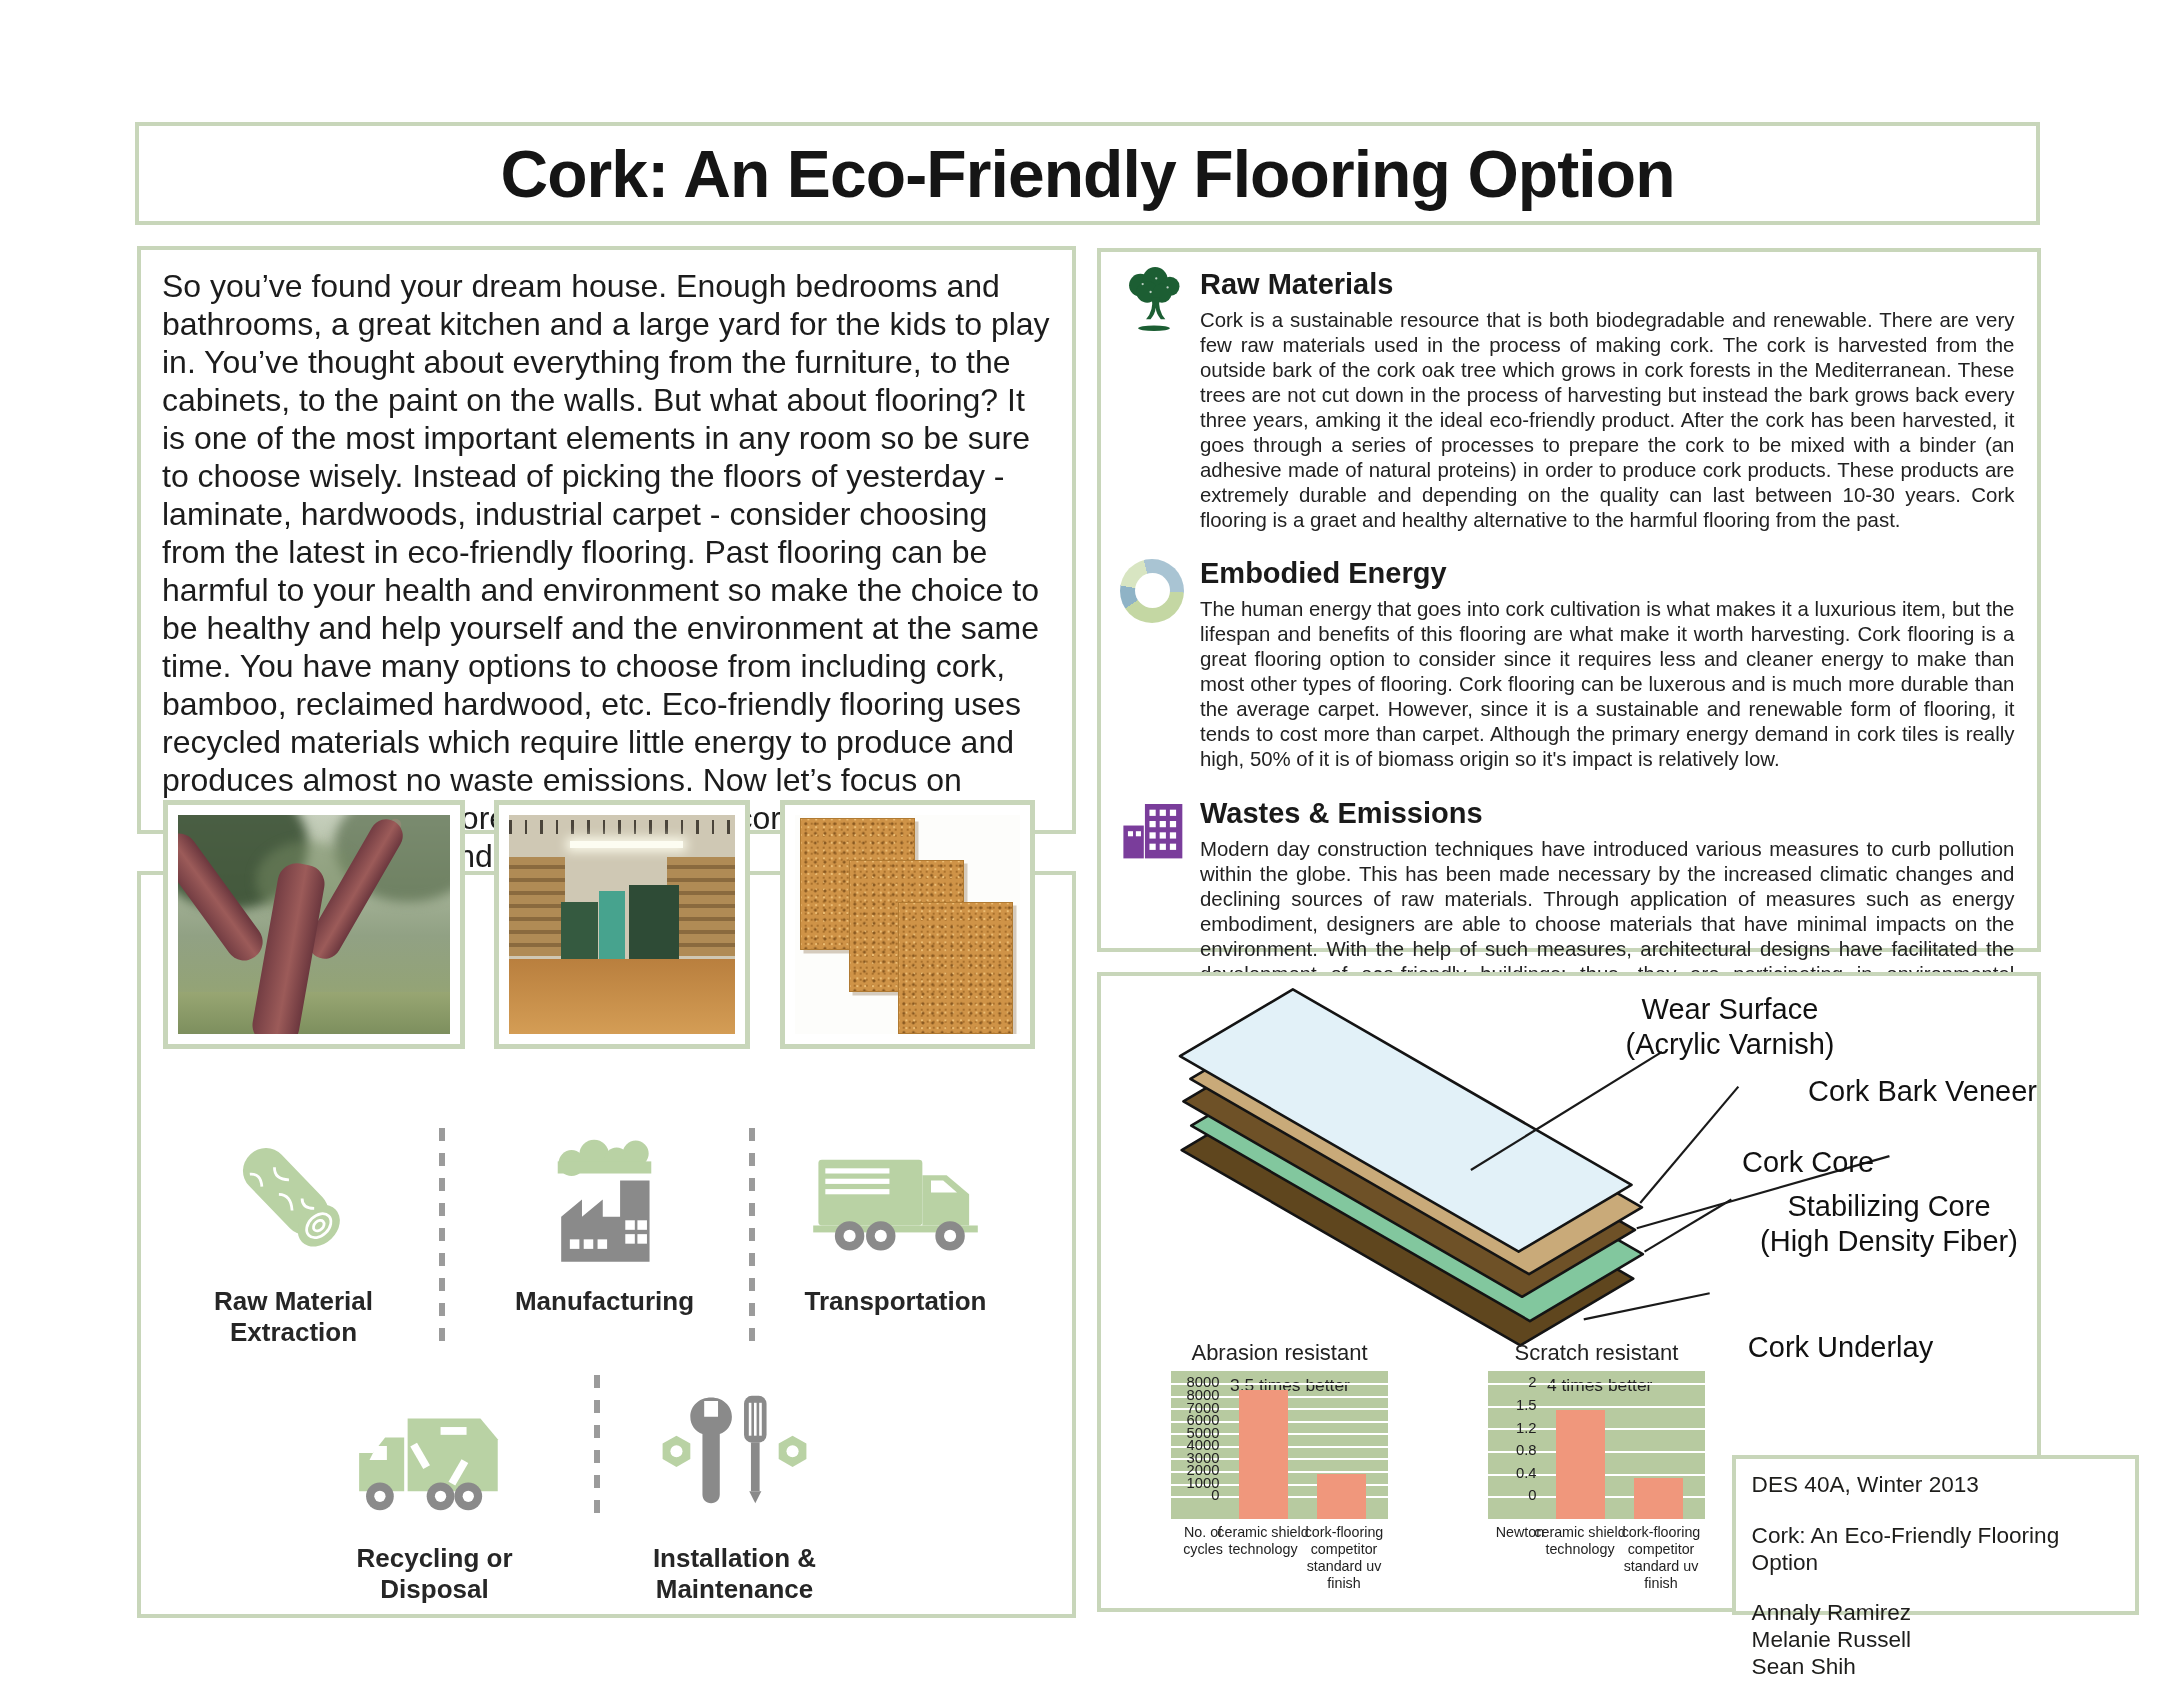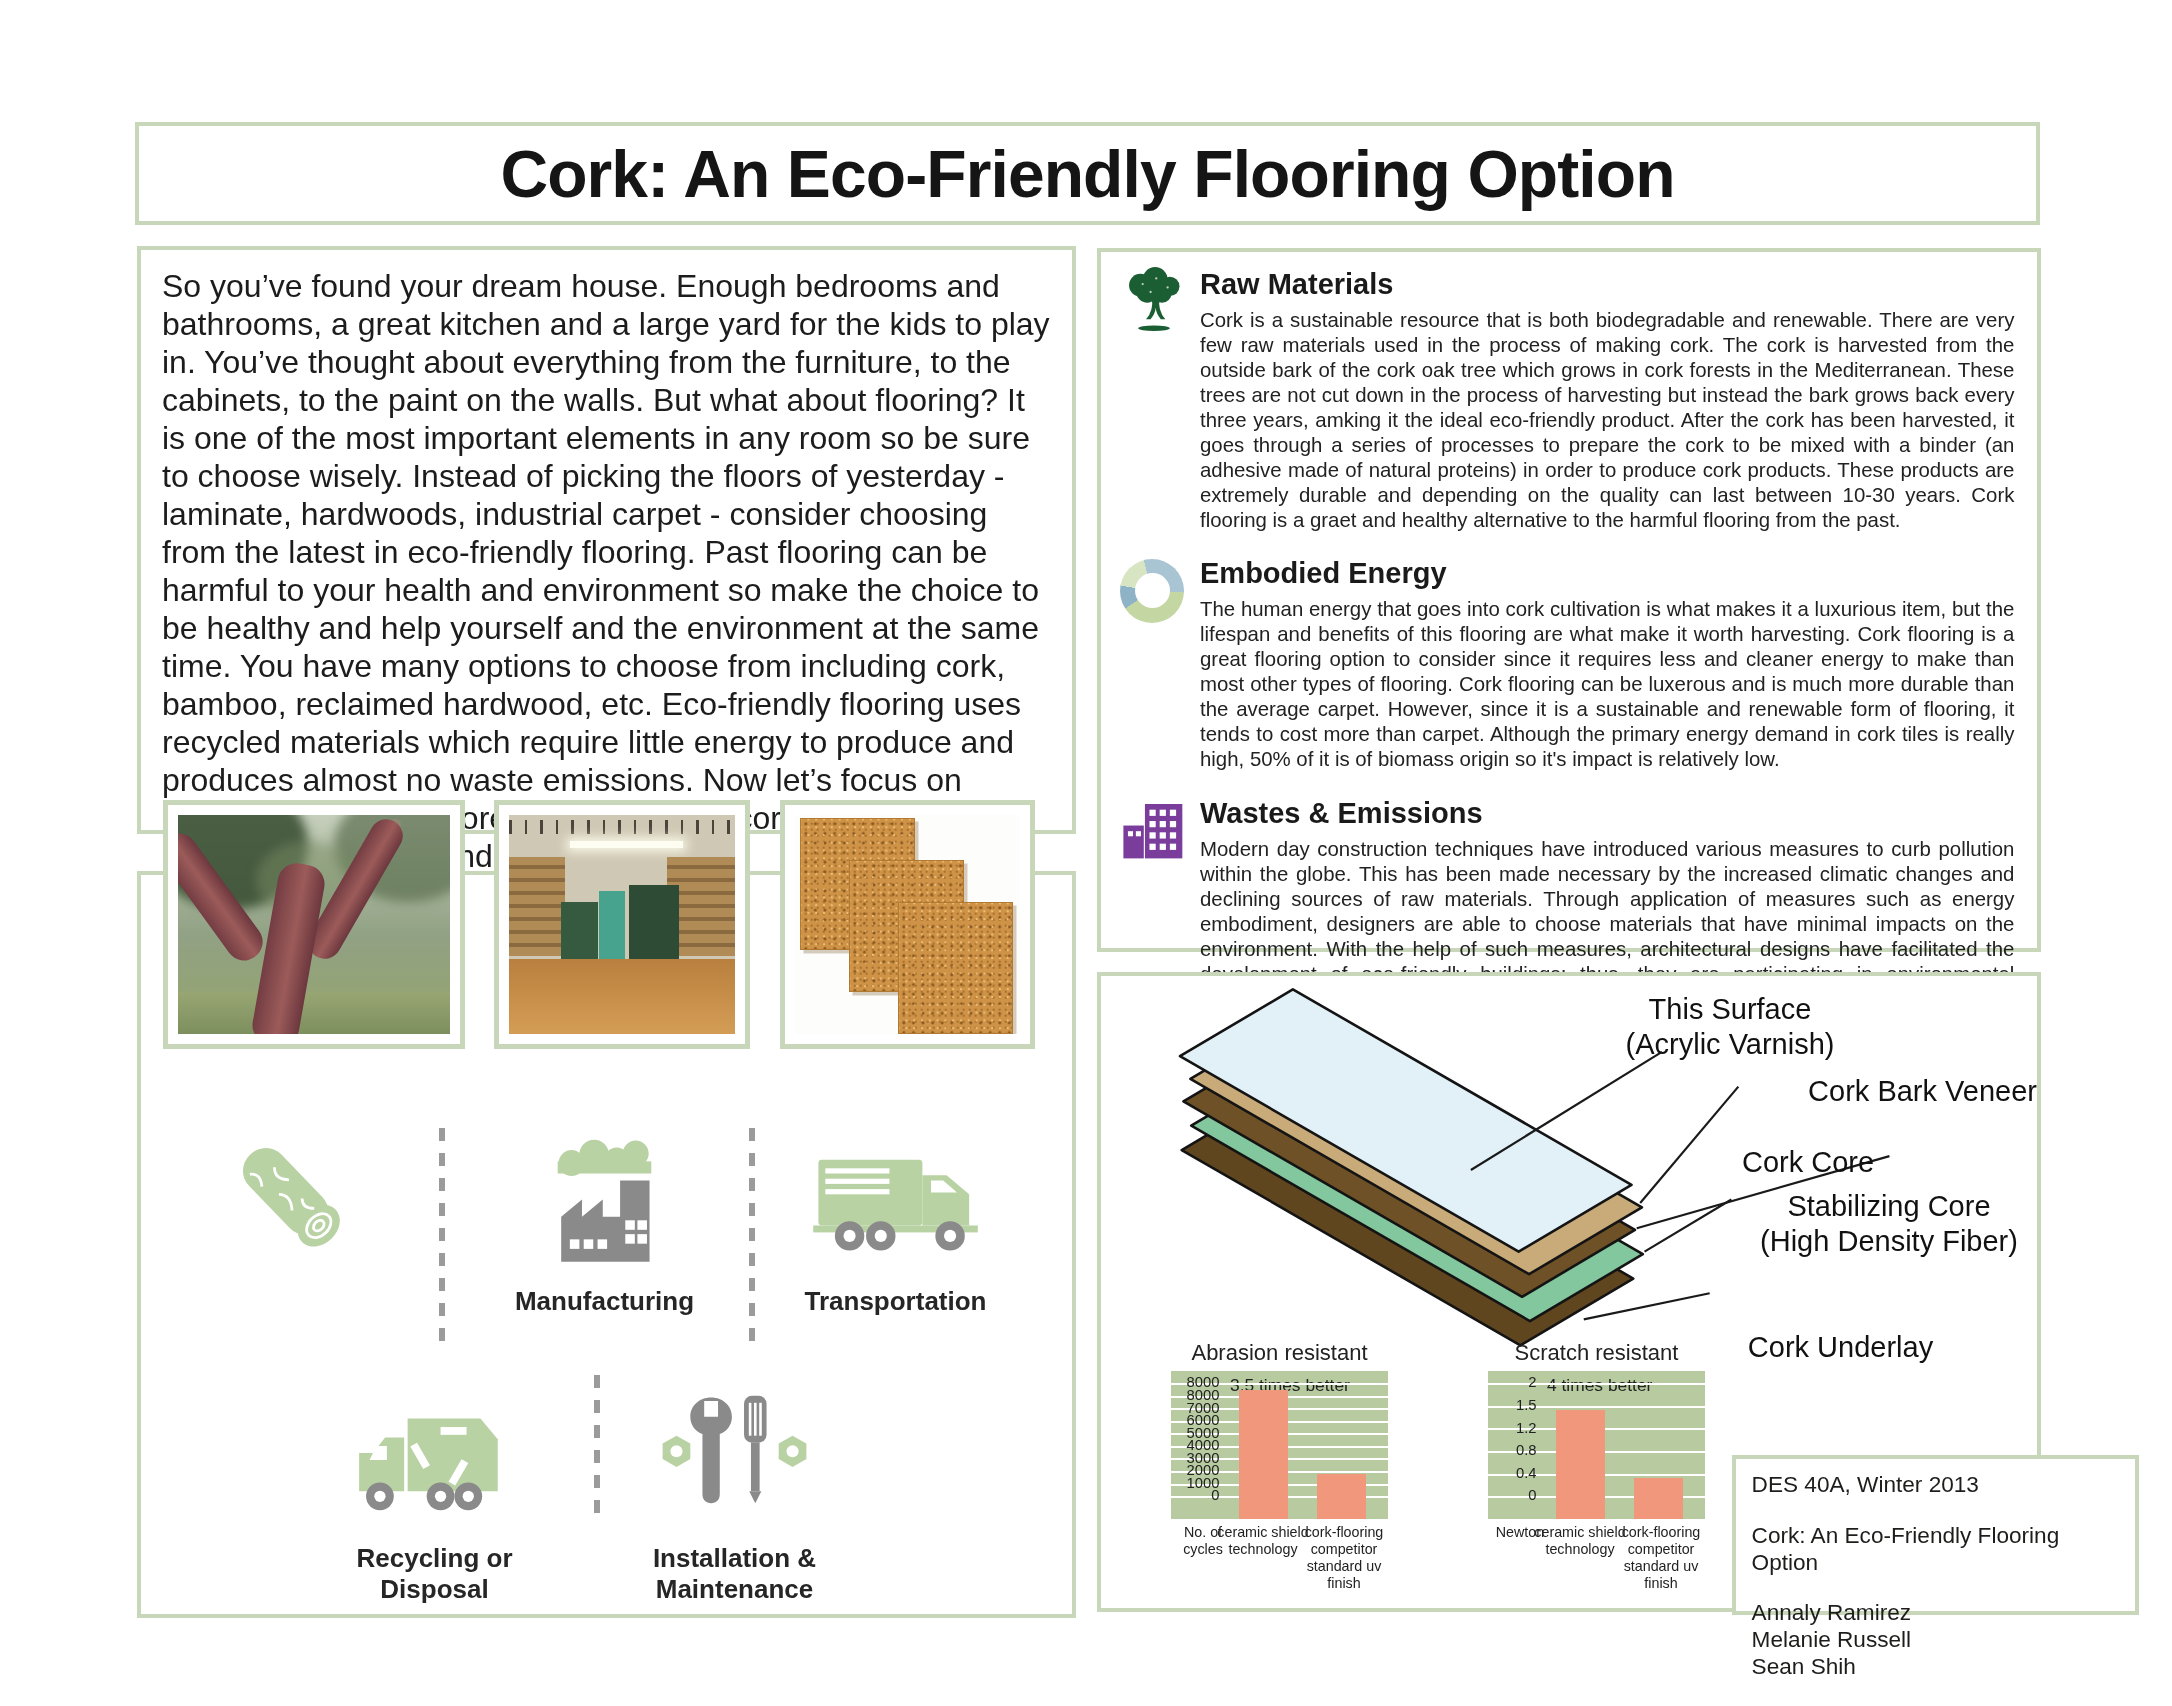--- a/index.html
+++ b/index.html
@@ -147,20 +147,21 @@
             <ellipse cx="86" cy="128" rx="16" ry="11.5"></ellipse>
             <ellipse cx="86" cy="128" rx="7" ry="5"></ellipse>
             <path d="M70 30 q10 8 0 20"></path>
             <path d="M96 44 q-10 10 2 22"></path>
             <path d="M78 70 q10 10 -2 24"></path>
             <path d="M94 92 q-8 8 2 18"></path>
           </g>
         </g>
       </svg>
     </span>
+    <div class="step-label">Raw Material Extraction</div>
   </div>
 
   <div class="step" style="left:474px;top:1125px;width:261px;">
     <span class="icon-wrap">
       <svg width="149" height="149" viewBox="0 0 172 172">
         <g fill="#b9d2a4">
           <circle cx="48" cy="44" r="15"></circle>
             <circle cx="74" cy="34" r="17"></circle>
             <circle cx="100" cy="40" r="14"></circle>
             <circle cx="122" cy="33" r="15"></circle>
@@ -355,21 +356,21 @@
     <g stroke="#1a1a1a" stroke-width="2.5">
       <line x1="430" y1="228" x2="650" y2="92"></line>
       <line x1="625" y1="266" x2="738" y2="132"></line>
       <line x1="621" y1="295" x2="912" y2="212"></line>
       <line x1="630" y1="322" x2="730" y2="262"></line>
       <line x1="560" y1="400" x2="705" y2="370"></line>
     </g>
   </svg>
 
   <div class="layer-label" style="left:1556px;top:992px;width:348px;text-align:center;">
-    <div>This Surface</div>
+    <div>Wear Surface</div>
     <div>(Acrylic Varnish)</div>
   </div>
   <div class="layer-label" style="left:1742px;top:1074px;width:295px;text-align:right;">
     <div>Cork Bark Veneer</div>
   </div>
   <div class="layer-label" style="left:1742px;top:1145px;width:295px;text-align:left;">
     <div>Cork Core</div>
   </div>
   <div class="layer-label" style="left:1729px;top:1189px;width:320px;text-align:center;">
     <div>Stabilizing Core</div>

